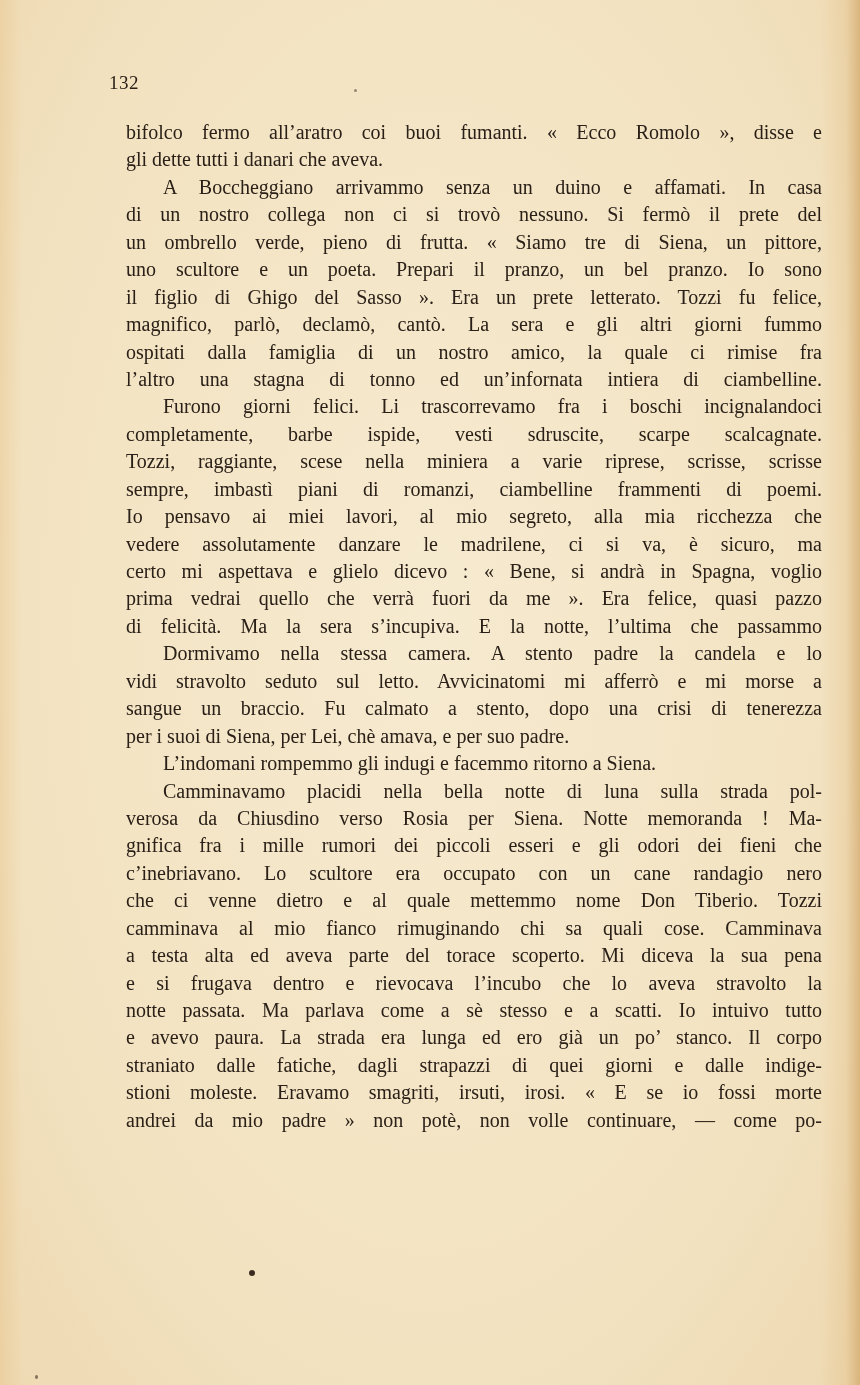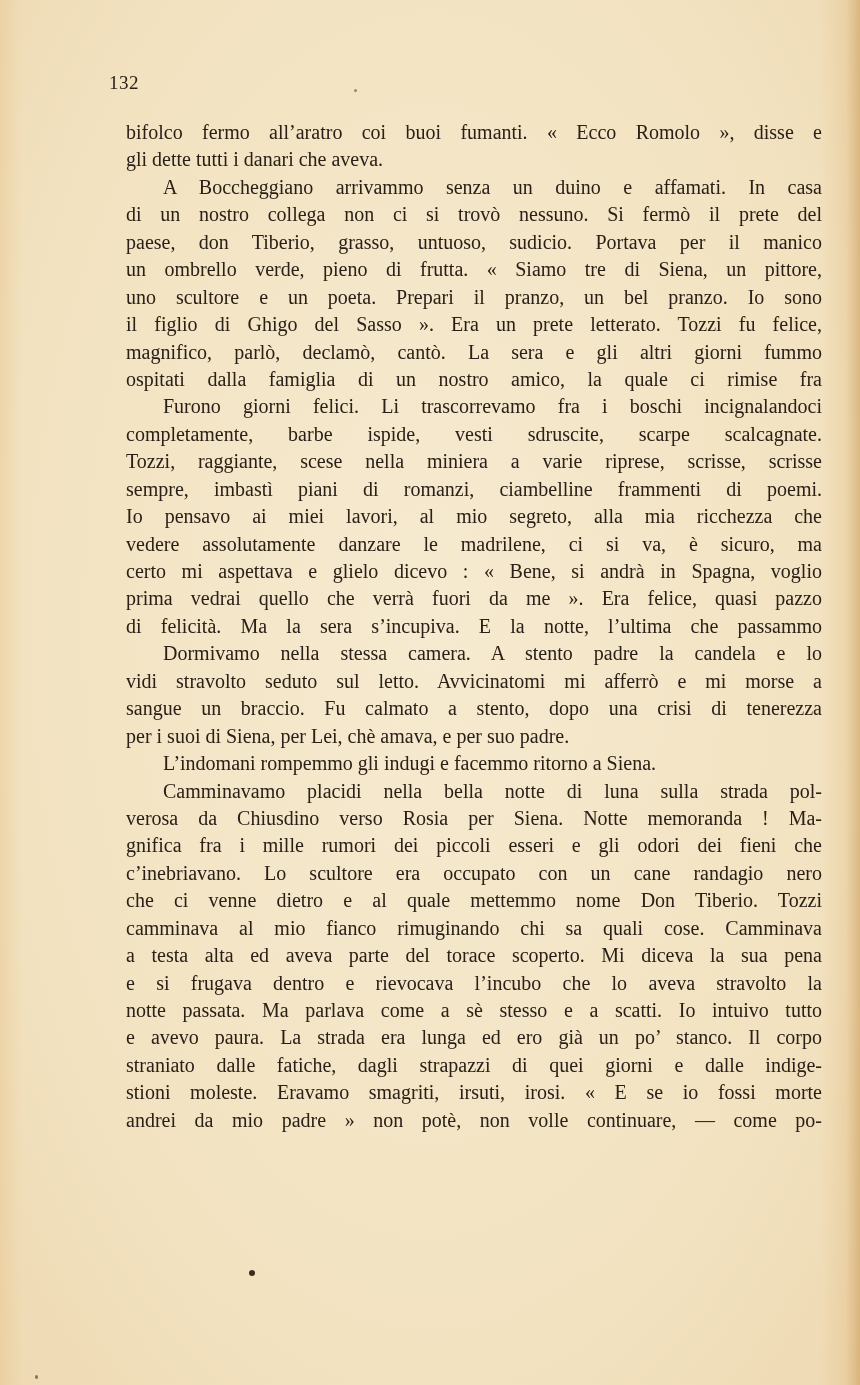--- a/index.html
+++ b/index.html
@@ -63,26 +63,26 @@
 </head>
 <body>
 
 <div class="page">
   <div class="page-number">132</div>
   <div class="text-block" id="text-block">
       <span class="line">bifolco fermo all’aratro coi buoi fumanti. « Ecco Romolo », disse e</span>
       <span class="line last">gli dette tutti i danari che aveva.</span>
       <span class="line indent">A Boccheggiano arrivammo senza un duino e affamati. In casa</span>
       <span class="line">di un nostro collega non ci si trovò nessuno. Si fermò il prete del</span>
-      <span class="line">paese, don Tiberio, grasso, untuoso, sudicio. Portava per il manico</span>
       <span class="line">un ombrello verde, pieno di frutta. « Siamo tre di Siena, un pittore,</span>
       <span class="line">uno scultore e un poeta. Prepari il pranzo, un bel pranzo. Io sono</span>
       <span class="line">il figlio di Ghigo del Sasso ». Era un prete letterato. Tozzi fu felice,</span>
       <span class="line">magnifico, parlò, declamò, cantò. La sera e gli altri giorni fummo</span>
       <span class="line">ospitati dalla famiglia di un nostro amico, la quale ci rimise fra</span>
+      <span class="line">l’altro una stagna di tonno ed un’infornata intiera di ciambelline.</span>
       <span class="line indent">Furono giorni felici. Li trascorrevamo fra i boschi incignalandoci</span>
       <span class="line">completamente, barbe ispide, vesti sdruscite, scarpe scalcagnate.</span>
       <span class="line">Tozzi, raggiante, scese nella miniera a varie riprese, scrisse, scrisse</span>
       <span class="line">sempre, imbastì piani di romanzi, ciambelline frammenti di poemi.</span>
       <span class="line">Io pensavo ai miei lavori, al mio segreto, alla mia ricchezza che</span>
       <span class="line">vedere assolutamente danzare le madrilene, ci si va, è sicuro, ma</span>
       <span class="line">certo mi aspettava e glielo dicevo : « Bene, si andrà in Spagna, voglio</span>
       <span class="line">prima vedrai quello che verrà fuori da me ». Era felice, quasi pazzo</span>
       <span class="line">di felicità. Ma la sera s’incupiva. E la notte, l’ultima che passammo</span>
       <span class="line indent">Dormivamo nella stessa camera. A stento padre la candela e lo</span>

